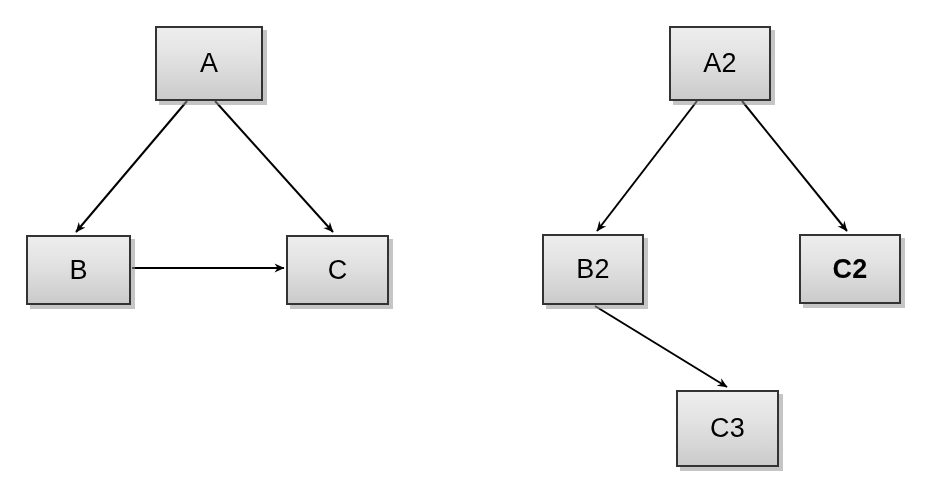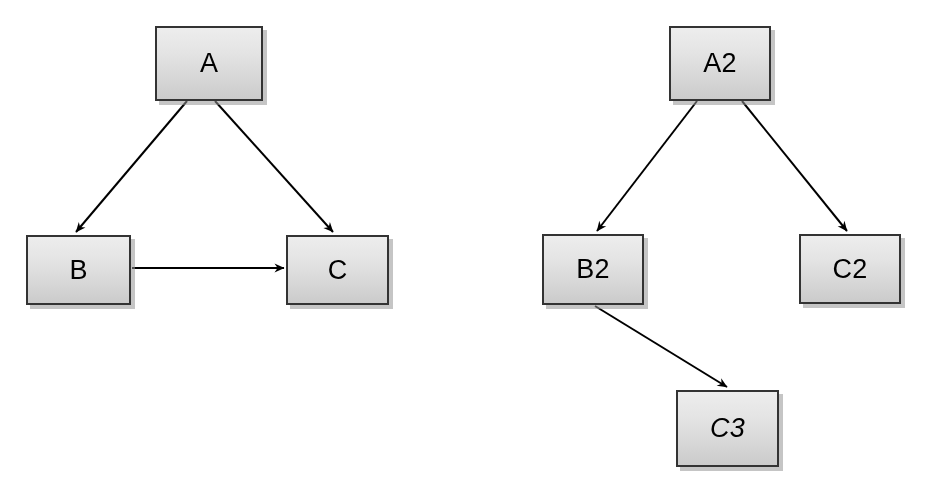--- a/index.html
+++ b/index.html
@@ -78,21 +78,21 @@
       </div>
       <div class="node" style="left: 286px; top: 235px; width: 103px; height: 70px;">
         <span class="node-label">C</span>
       </div>
       <div class="node" style="left: 669px; top: 26px; width: 102px; height: 75px; justify-content: center;">
         <span class="node-label">A2</span>
       </div>
       <div class="node" style="left: 542px; top: 234px; width: 102px; height: 71px;">
         <span class="node-label">B2</span>
       </div>
-      <div class="node" style="left: 799px; top: 234px; width: 102px; height: 70px;">
+      <div class="node" style="left: 799px; top: 234px; width: 102px; height: 70px; font-weight: bold;">
         <span class="node-label">C2</span>
       </div>
-      <div class="node" style="left: 676px; top: 390px; width: 103px; height: 77px; font-style: italic;">
+      <div class="node" style="left: 676px; top: 390px; width: 103px; height: 77px;">
         <span class="node-label">C3</span>
       </div>
     </div>
 
 </div>
 
 </body></html>

